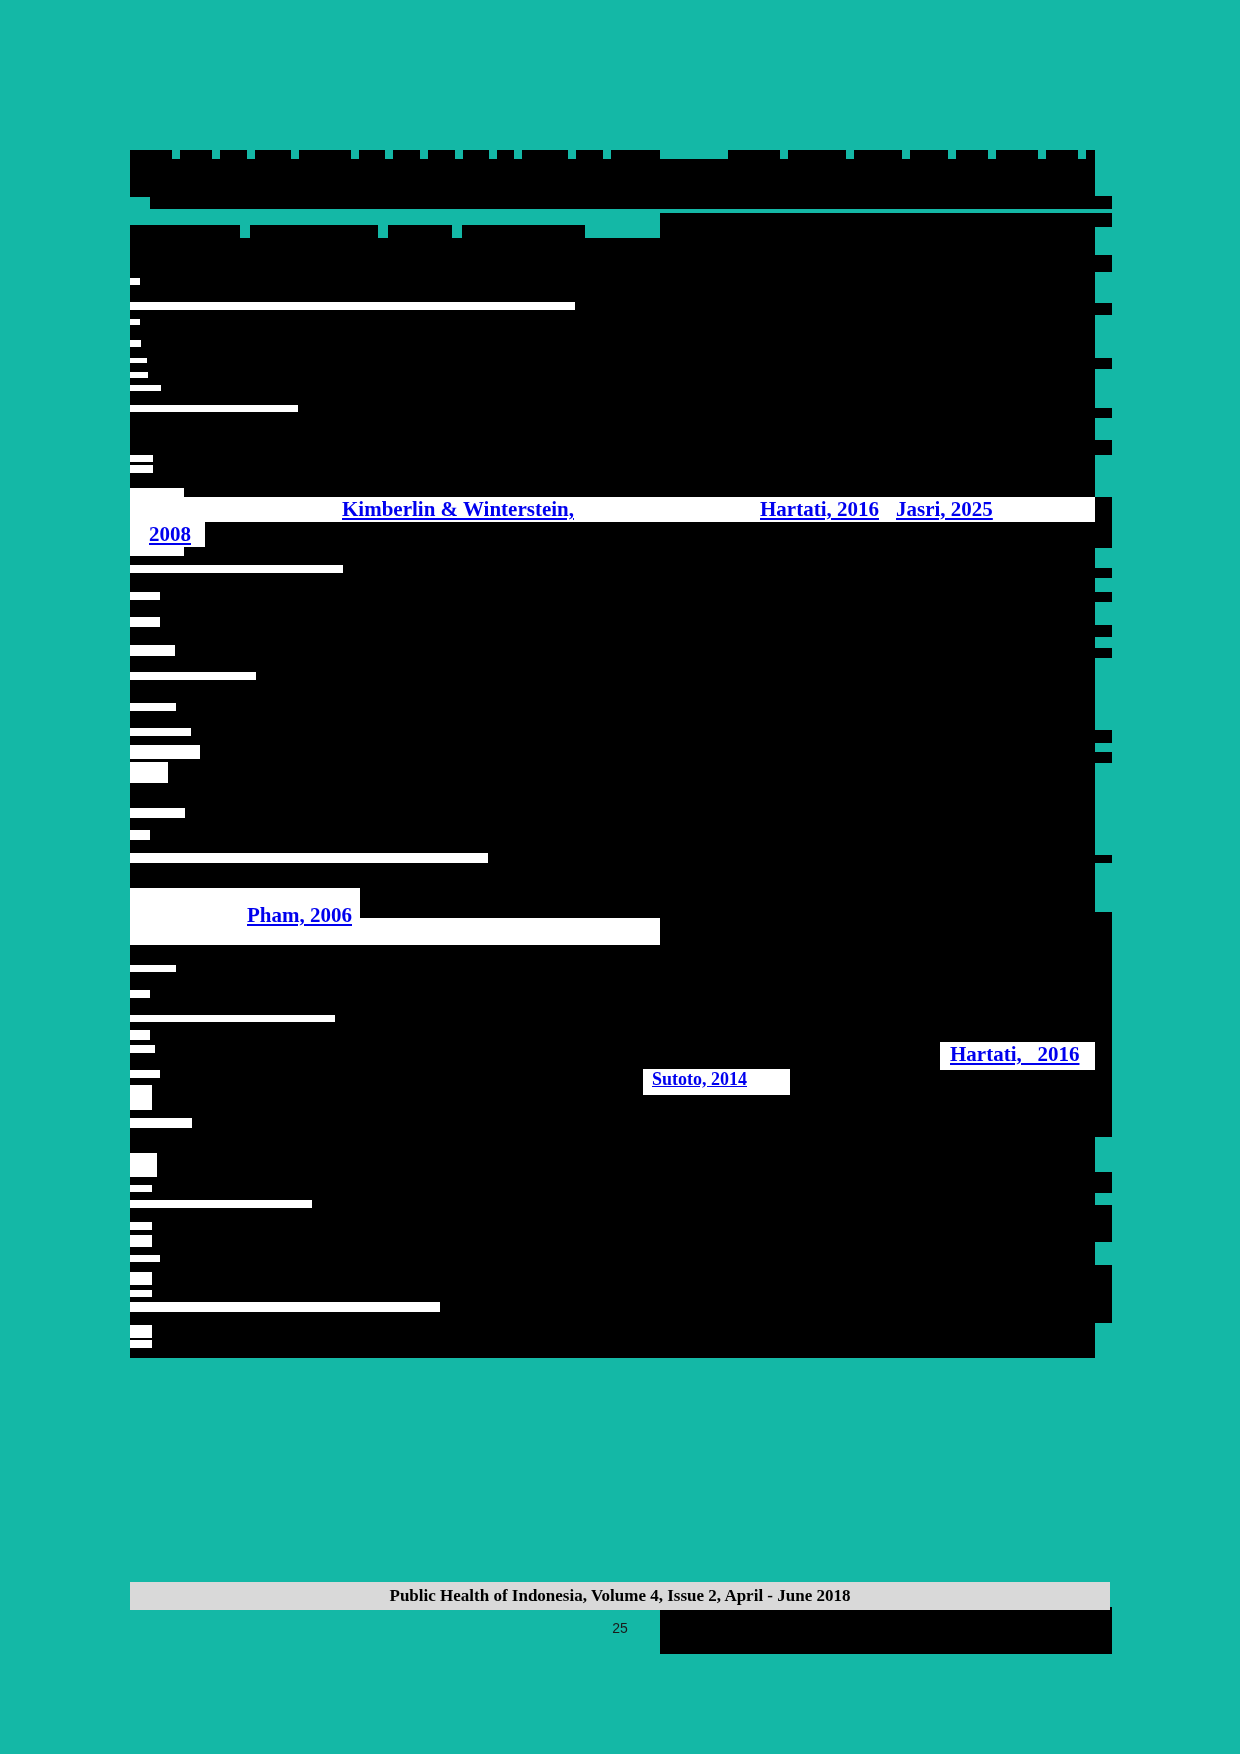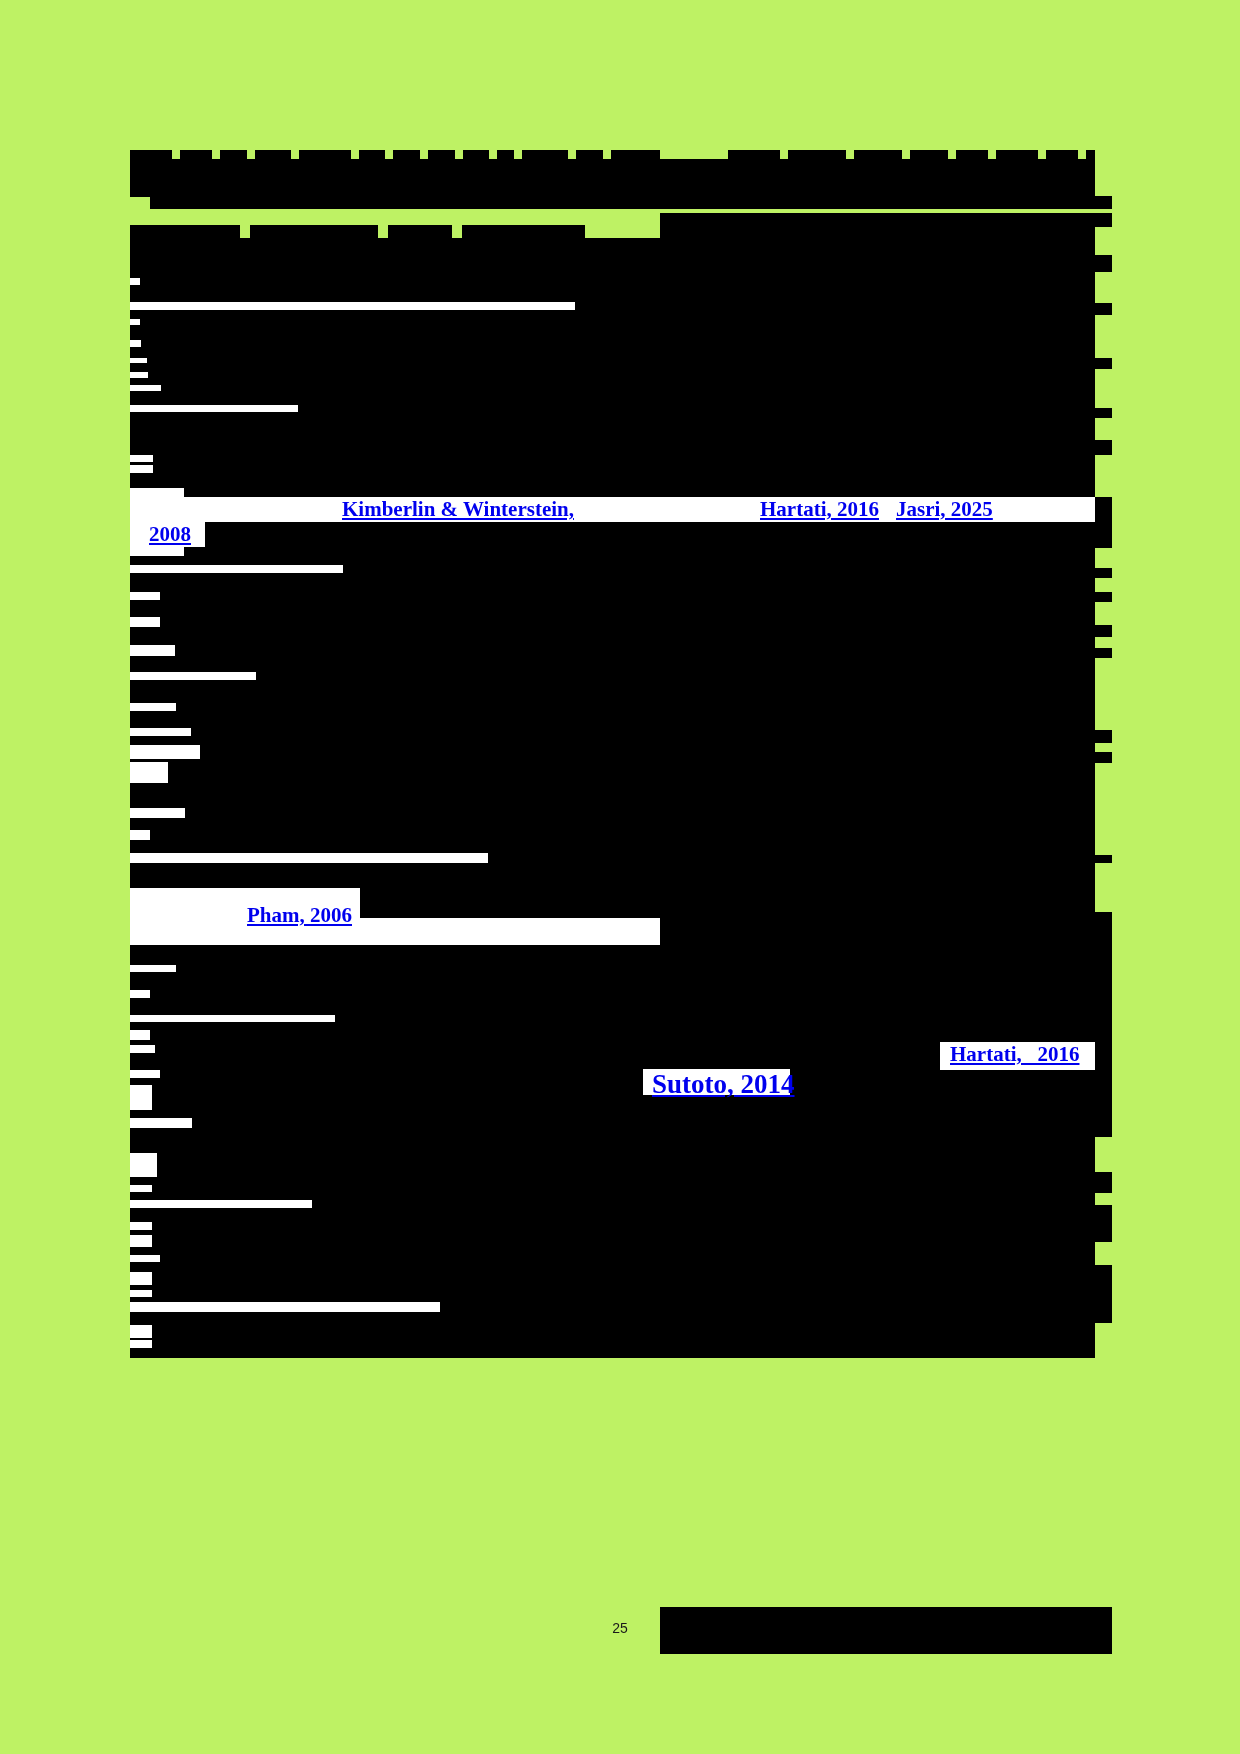--- a/index.html
+++ b/index.html
@@ -1,20 +1,20 @@
 <!DOCTYPE html>
 <html><head>
 <meta charset="utf-8">
 <style>
   html,body{margin:0;padding:0;background:#ffffff;}
   #canvas{
     position:relative;
     width:1240px;
     height:1754px;
-    background:#bef264;
+    background:#14b8a6;
     overflow:hidden;
     font-family:"Liberation Serif", serif;
   }
   .blk{position:absolute;background:#000000;}
   .wht{position:absolute;background:#ffffff;}
   .cite{
     position:absolute;
     font-family:"Liberation Serif", serif;
     font-weight:bold;
     text-decoration:underline;
@@ -146,18 +146,21 @@
       <div class="wht" style="left: 130px; top: 1325px; width: 22px; height: 13px; background: rgb(255, 255, 255);"></div>
       <div class="wht" style="left: 130px; top: 1340px; width: 22px; height: 8px; background: rgb(255, 255, 255);"></div>
     </div>
   <div id="link-layer">
       <a class="cite" href="#" style="left: 342px; top: 497px; min-width: 252px; font-size: 21px; color: rgb(0, 0, 238);">Kimberlin &amp; Winterstein,</a>
       <a class="cite" href="#" style="left: 760px; top: 497px; min-width: 124px; font-size: 21px; color: rgb(0, 0, 238);">Hartati, 2016</a>
       <a class="cite" href="#" style="left: 896px; top: 497px; min-width: 104px; font-size: 21px; color: rgb(0, 0, 238);">Jasri, 2025</a>
       <a class="cite" href="#" style="left: 149px; top: 522px; min-width: 48px; font-size: 21px; color: rgb(0, 0, 238);">2008</a>
       <a class="cite" href="#" style="left: 247px; top: 888px; min-width: 114px; font-size: 21px; color: rgb(0, 0, 238); margin-top: 15px;">Pham, 2006</a>
       <a class="cite" href="#" style="left: 950px; top: 1042px; min-width: 141px; font-size: 21px; color: rgb(0, 0, 238);">Hartati,  2016</a>
-      <a class="cite" href="#" style="left: 652px; top: 1069px; min-width: 127px; font-size: 27px; color: rgb(0, 0, 238);">Sutoto, 2014</a>
+      <a class="cite" href="#" style="left: 652px; top: 1069px; min-width: 127px; font-size: 18px; color: rgb(0, 0, 238);">Sutoto, 2014</a>
     </div>
 
+  <div id="footer-bar">
+    <span>Public Health of Indonesia, Volume 4, Issue 2, April - June 2018</span>
+  </div>
 
   <div id="page-num">25</div>
 </div>
 
 </body></html>

